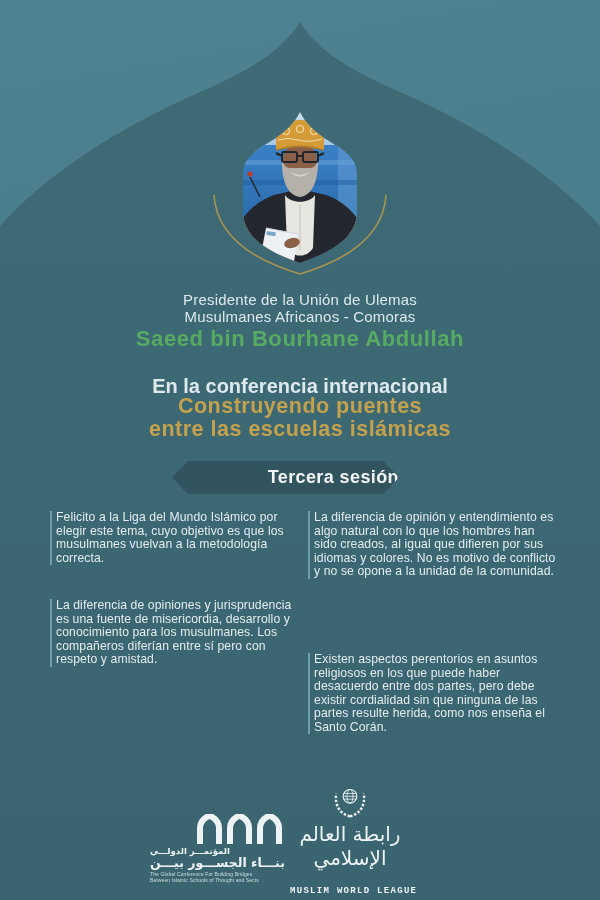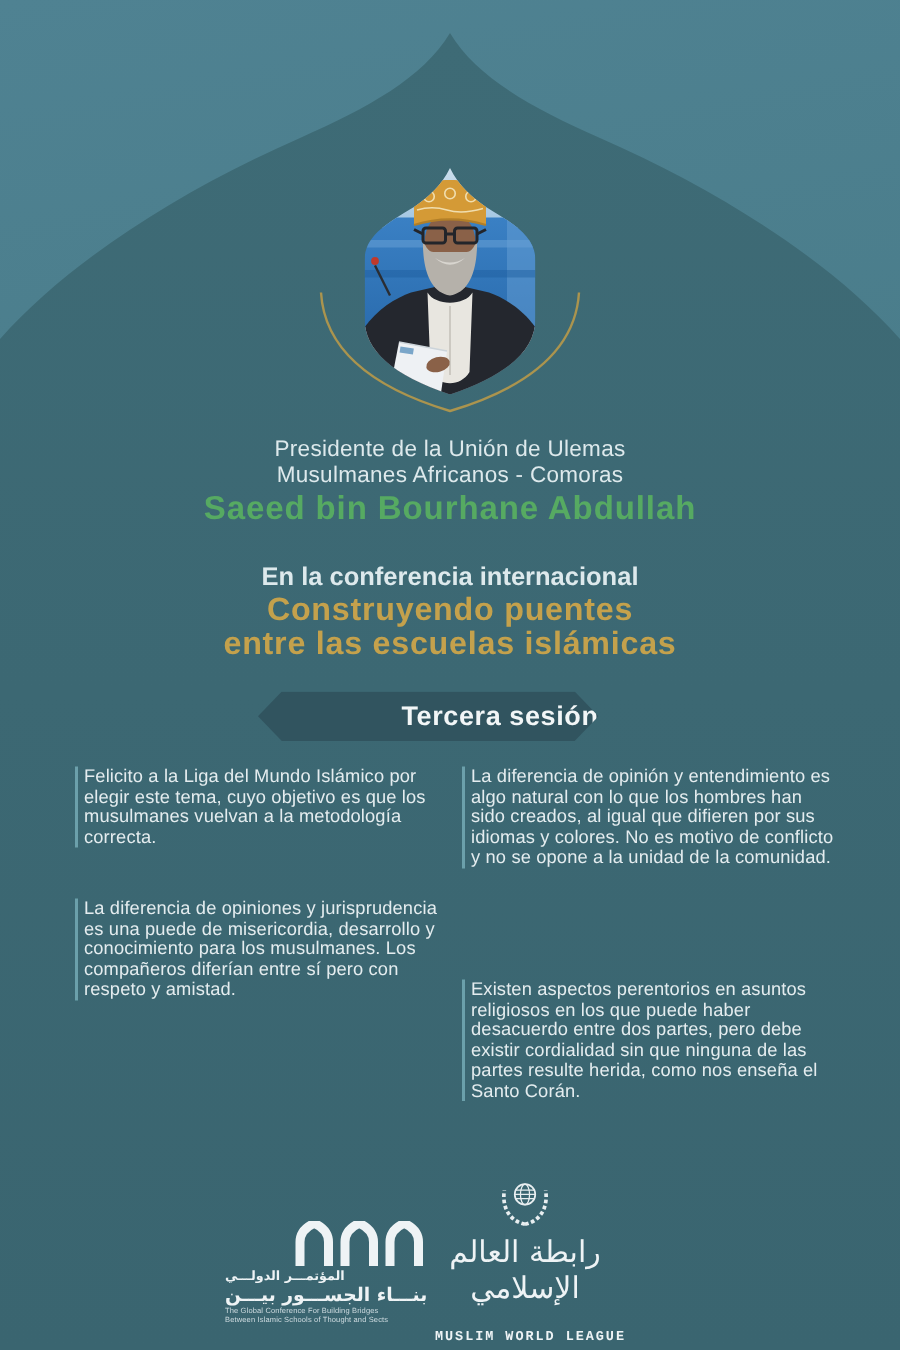--- a/index.html
+++ b/index.html
@@ -7,21 +7,21 @@
     position:relative;width:600px;height:900px;overflow:hidden;
     background:linear-gradient(170deg,#4f8292 0%,#4a7d8b 35%,#45737f 100%);
     font-family:"Liberation Sans",sans-serif;
   }
   .abs{position:absolute;}
   svg{display:block;}
   
   .center-col{left:12px;width:576px;text-align:center;}
   .role{color:#dde9ec;font-size:15px;font-weight:400;letter-spacing:.2px;line-height:17px;}
   .speaker-name{color:#56aa62;font-size:22px;font-weight:bold;letter-spacing:.6px;}
-  .intro{color:#dde9ec;font-size:17px;font-weight:600;}
+  .intro{color:#dde9ec;font-size:20px;font-weight:600;}
   .event-title{color:#c4a14c;font-size:21.5px;font-weight:bold;letter-spacing:.5px;line-height:23px;}
   
   .pill{
     left:172px;top:461px;width:227px;height:33px;background:#31545f;
     clip-path:polygon(0 50%,7% 0,93% 0,100% 50%,93% 100%,7% 100%);
     display:flex;align-items:center;justify-content:flex-end;
   }
   .pill span{color:#f2f6f7;font-size:18px;font-weight:bold;letter-spacing:.4px;}
   
   .quote{display:flex;gap:4px;}
@@ -128,21 +128,21 @@
   <div class="abs pill">
     <span>Tercera sesión</span>
   </div>
 
   <div class="abs quote q1">
     <div class="qbar"></div>
     <p>Felicito a la Liga del Mundo Islámico por elegir este tema, cuyo objetivo es que los musulmanes vuelvan a la metodología correcta.</p>
   </div>
   <div class="abs quote q2">
     <div class="qbar"></div>
-    <p>La diferencia de opiniones y jurisprudencia es una puede de misericordia, desarrollo y conocimiento para los musulmanes. Los compañeros diferían entre sí pero con respeto y amistad.</p>
+    <p>La diferencia de opiniones y jurisprudencia es una fuente de misericordia, desarrollo y conocimiento para los musulmanes. Los compañeros diferían entre sí pero con respeto y amistad.</p>
   </div>
   <div class="abs quote q3">
     <div class="qbar"></div>
     <p>La diferencia de opinión y entendimiento es algo natural con lo que los hombres han sido creados, al igual que difieren por sus idiomas y colores. No es motivo de conflicto y no se opone a la unidad de la comunidad.</p>
   </div>
   <div class="abs quote q4">
     <div class="qbar"></div>
     <p>Existen aspectos perentorios en asuntos religiosos en los que puede haber desacuerdo entre dos partes, pero debe existir cordialidad sin que ninguna de las partes resulte herida, como nos enseña el Santo Corán.</p>
   </div>
 

